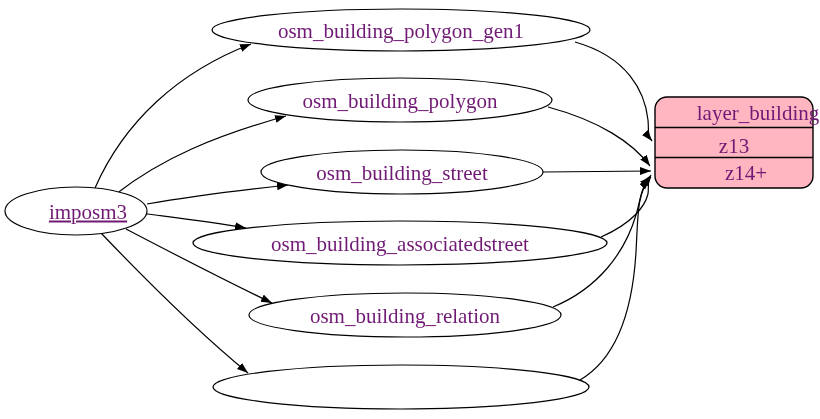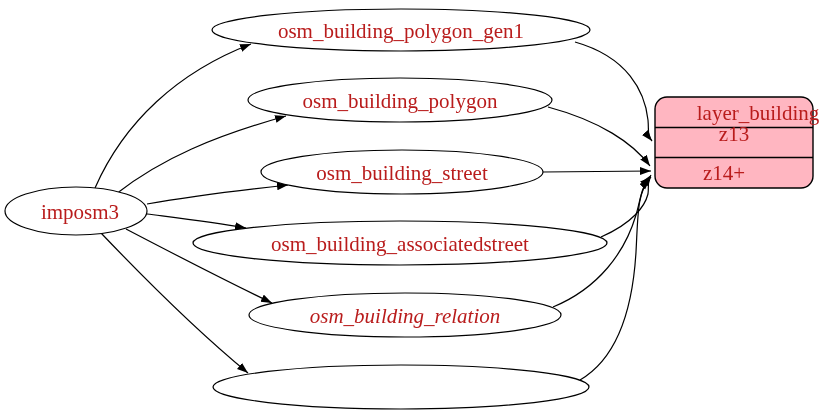--- a/index.html
+++ b/index.html
@@ -20,21 +20,21 @@
     left: 0;
     top: 0;
     width: 820px;
     height: 419px;
   }
   .node-label {
     position: absolute;
     transform: translate(-50%, -50%);
     font-size: 21px;
     line-height: 1;
-    color: #b91c1c;
+    color: #701a75;
     white-space: nowrap;
     text-align: center;
   }
 </style>
 </head>
 <body>
 
 <div class="canvas">
 
   <svg class="diagram-layer" viewBox="0 0 820 419">
@@ -70,32 +70,32 @@
       <ellipse cx="401" cy="387" rx="188" ry="22"></ellipse>
     </g>
 
     <g stroke="#000000" stroke-width="1.4">
       <rect x="655" y="97" width="158" height="91" rx="12" ry="12" fill="#ffb6c1"></rect>
       <line x1="655" y1="127.5" x2="813" y2="127.5"></line>
       <line x1="655" y1="157.5" x2="813" y2="157.5"></line>
     </g>
   </svg>
 
-  <div class="node-label" style="left:80px; top:212px;">imposm3</div>
+  <div class="node-label" style="left:88px; top:212px;text-decoration:underline;">imposm3</div>
 
   <div class="node-label" style="left:401px; top:31px;">osm_building_polygon_gen1</div>
 
   <div class="node-label" style="left:402px; top:173px;">osm_building_street</div>
 
   <div class="node-label" style="left:400px; top:101px;">osm_building_polygon</div>
 
   <div class="node-label" style="left:400px; top:244px;font-family:Liberation Serif, serif;">osm_building_associatedstreet</div>
 
-  <div class="node-label" style="left:405px; top:316px;font-style:italic;">osm_building_relation</div>
+  <div class="node-label" style="left:405px; top:316px;">osm_building_relation</div>
 
 
   <div class="node-label" style="left:734px; top:113px;margin-left:24px;">layer_building</div>
 
-  <div class="node-label" style="left:734px; top:134px;">z13</div>
+  <div class="node-label" style="left:734px; top:146px;">z13</div>
 
-  <div class="node-label" style="left:724px; top:173px;">z14+</div>
+  <div class="node-label" style="left:746px; top:173px;">z14+</div>
 
 </div>
 
 </body></html>

